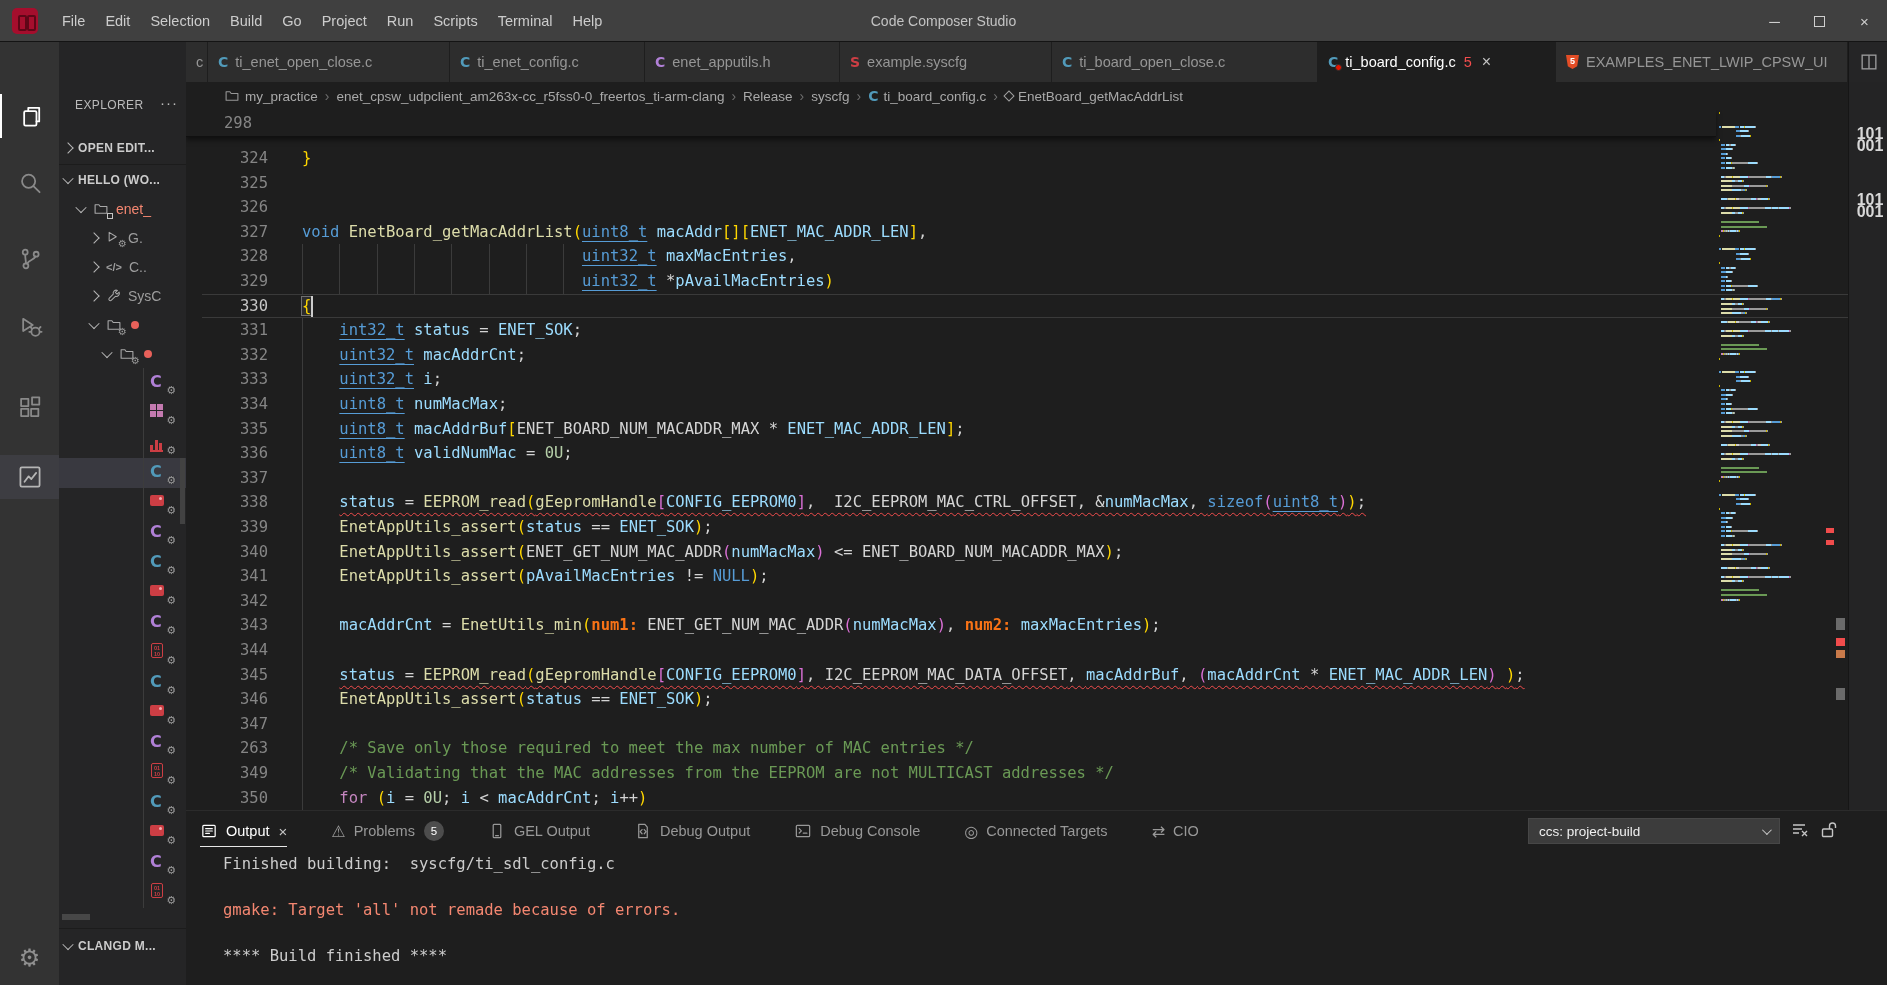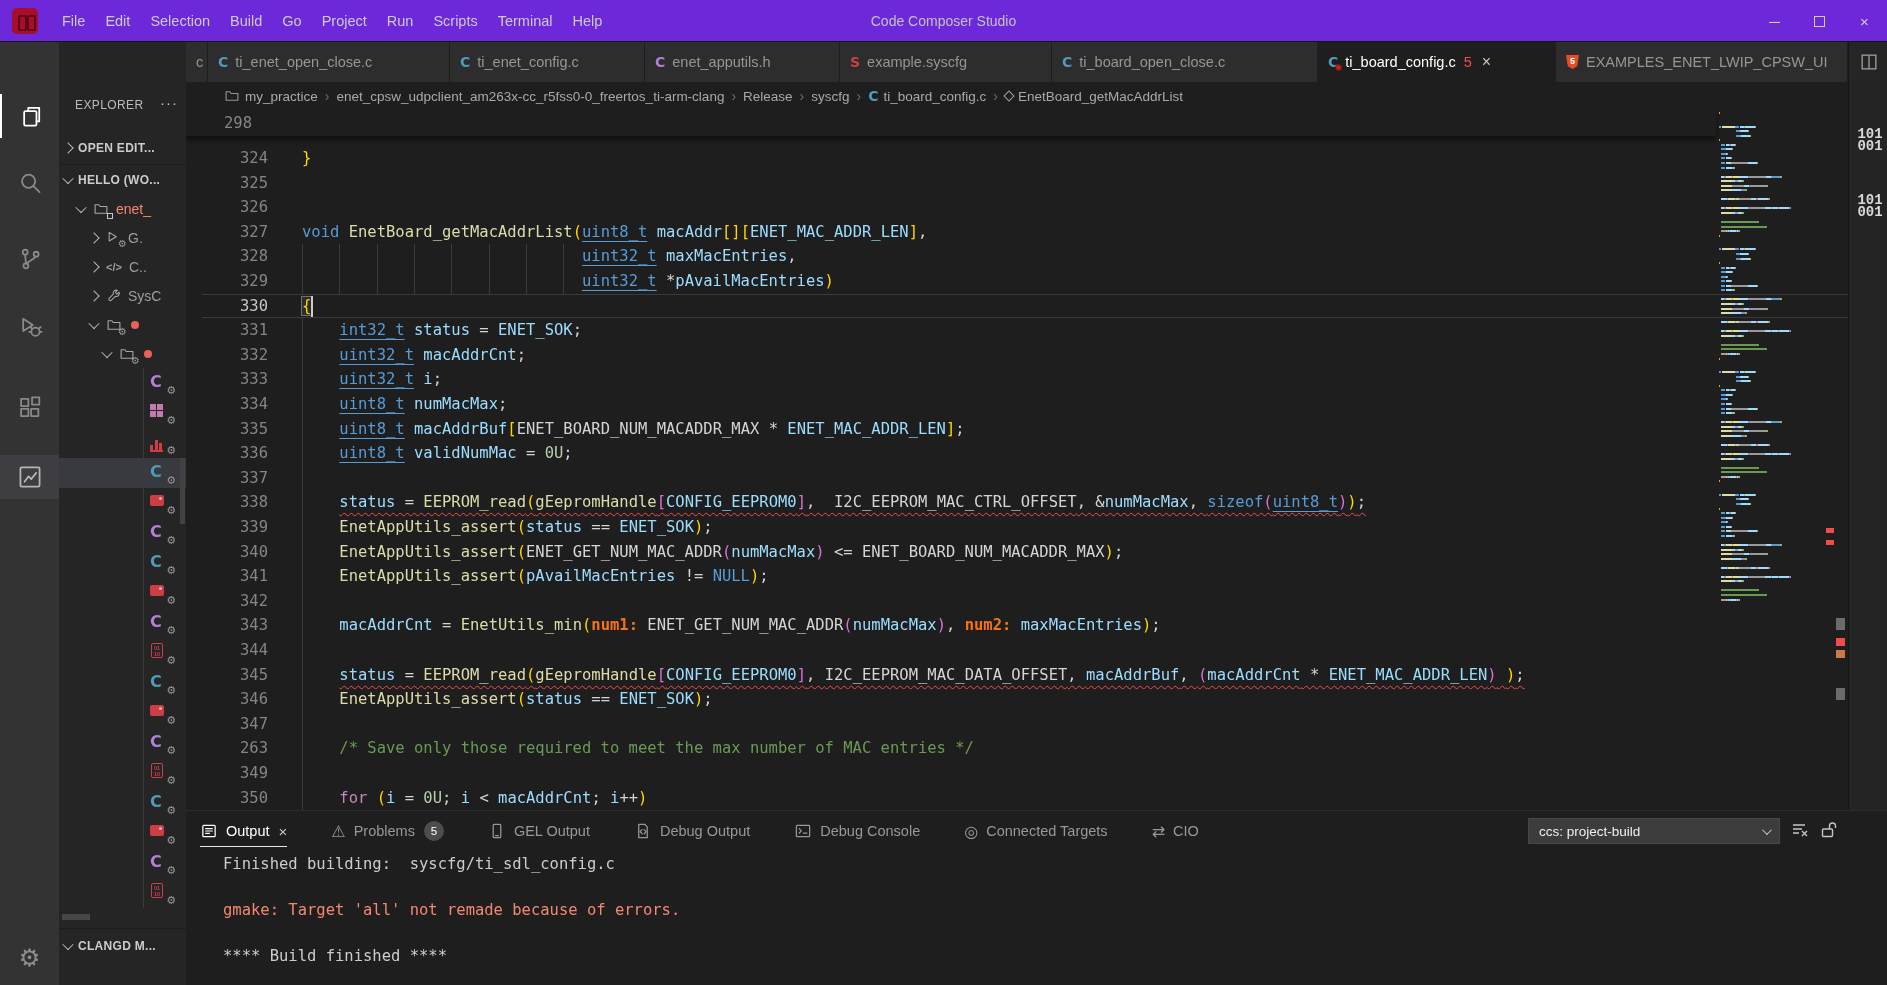--- a/index.html
+++ b/index.html
@@ -1,21 +1,21 @@
 <!DOCTYPE html>
 <html><head>
 <meta charset="utf-8">
 <style>
   * { margin:0; padding:0; box-sizing:border-box; }
   html,body { width:1887px; height:985px; overflow:hidden; background:#1e1e1e;
     font-family:"Liberation Sans", sans-serif; -webkit-user-select:none; user-select:none; }
   svg { display:block; }
 
   
-  #titlebar { position:absolute; left:0; top:0; width:1887px; height:42px; background:#6d28d9;
+  #titlebar { position:absolute; left:0; top:0; width:1887px; height:42px; background:#404040;
     border-bottom:1px solid #141414; display:flex; align-items:center; z-index:50; }
   #logo { width:26px; height:26px; margin:0 14px 0 12px; background:#a50e2d; border-radius:5px; position:relative; }
   #logo:before { content:""; position:absolute; left:6px; top:7px; width:5px; height:12px; border:2px solid #5e0617; border-radius:2px; }
   #logo:after { content:""; position:absolute; left:15px; top:7px; width:5px; height:12px; border:2px solid #5e0617; border-radius:2px; }
   .menu-item { color:#cccccc; font-size:14.5px; padding:0 10px; height:42px; line-height:42px; cursor:default; }
   #win-title { position:absolute; left:50%; transform:translateX(-50%); top:0; height:42px; line-height:42px;
     color:#c3c3c3; font-size:14px; }
   #win-controls { position:absolute; right:0; top:0; height:42px; display:flex; }
   .winbtn { width:45px; height:42px; display:flex; align-items:center; justify-content:center; color:#cfcfcf; font-size:15px; }
   .winbtn .maxbox { width:11px; height:11px; border:1.2px solid #cfcfcf; }
@@ -96,22 +96,22 @@
   
   #minimap { position:absolute; left:1530px; top:2px; width:118px; height:690px; overflow:hidden; }
   .mrow { height:2px; margin-bottom:2.55px; display:flex; padding-left:3px; }
   .mrow span { height:2px; flex:none; }
   #ruler { position:absolute; left:1648px; top:0; width:14px; height:700px; }
   .rmark { position:absolute; left:2px; width:9px; }
 
   
   #right-strip { position:absolute; left:1848px; top:42px; width:39px; height:768px; background:#242425; border-left:1px solid #161616; }
   #rs-tabarea { position:absolute; left:0; top:0; width:39px; height:40px; background:#252526; display:flex; align-items:center; justify-content:center; color:#9a9a9a; }
-  .bin-ic { position:absolute; left:6px; width:30px; text-align:center; color:#d8d8d8; font-family:Liberation Mono, monospace;
-    font-size:14px; font-weight:bold; line-height:12px; }
+  .bin-ic { position:absolute; left:6px; width:30px; text-align:center; color:#d8d8d8; font-family:Liberation Sans, sans-serif;
+    font-size:16px; font-weight:bold; line-height:12px; }
 
   
   #panel { position:absolute; left:186px; top:810px; width:1701px; height:175px; background:#1e1e1e; border-top:1px solid #2b2b2b; }
   #panel-tabs { position:absolute; left:0; top:0; width:100%; height:40px; display:flex; align-items:center; padding-left:14px; }
   .ptab { display:flex; align-items:center; height:40px; margin-right:44px; color:#989898; font-size:14.5px; position:relative; }
   .ptab svg, .ptab .pticon { margin-right:8px; }
   .ptab.active { color:#ffffff; }
   .ptab.active:after { content:""; position:absolute; left:0; right:0; bottom:4px; height:1px; background:#e7e7e7; }
   .ptab .pclose { margin-left:9px; font-size:15px; color:#c5c5c5; }
   .ptab .pbadge { margin-left:9px; min-width:20px; height:20px; border-radius:10px; background:#4d4d4d; color:#ffffff;
@@ -511,21 +511,21 @@
       <div class="row code" style="top: 405px;"><div class="iguide" style="left: 100px;"></div><span class="lnum">339</span><span class="ltext"><span class="tk-pl">    </span><span class="tk-fn">EnetAppUtils_assert</span><span class="tk-b1">(</span><span class="tk-v">status</span><span class="tk-pl"> == </span><span class="tk-v">ENET_SOK</span><span class="tk-b1">)</span><span class="tk-pl">;</span></span></div>
       <div class="row code" style="top: 429.6px;"><div class="iguide" style="left: 100px;"></div><span class="lnum">340</span><span class="ltext"><span class="tk-pl">    </span><span class="tk-fn">EnetAppUtils_assert</span><span class="tk-b1">(</span><span class="tk-m">ENET_GET_NUM_MAC_ADDR</span><span class="tk-b2">(</span><span class="tk-v">numMacMax</span><span class="tk-b2">)</span><span class="tk-pl"> &lt;= </span><span class="tk-m">ENET_BOARD_NUM_MACADDR_MAX</span><span class="tk-b1">)</span><span class="tk-pl">;</span></span></div>
       <div class="row code" style="top: 454.2px;"><div class="iguide" style="left: 100px;"></div><span class="lnum">341</span><span class="ltext"><span class="tk-pl">    </span><span class="tk-fn">EnetAppUtils_assert</span><span class="tk-b1">(</span><span class="tk-v">pAvailMacEntries</span><span class="tk-pl"> != </span><span class="tk-k">NULL</span><span class="tk-b1">)</span><span class="tk-pl">;</span></span></div>
       <div class="row code" style="top: 478.8px;"><div class="iguide" style="left: 100px;"></div><span class="lnum">342</span><span class="ltext"></span></div>
       <div class="row code" style="top: 503.4px;"><div class="iguide" style="left: 100px;"></div><span class="lnum">343</span><span class="ltext"><span class="tk-pl">    </span><span class="tk-v">macAddrCnt</span><span class="tk-pl"> = </span><span class="tk-fn">EnetUtils_min</span><span class="tk-b1">(</span><span class="tk-hint">num1:</span><span class="tk-pl"> </span><span class="tk-m">ENET_GET_NUM_MAC_ADDR</span><span class="tk-b2">(</span><span class="tk-v">numMacMax</span><span class="tk-b2">)</span><span class="tk-pl">, </span><span class="tk-hint">num2:</span><span class="tk-pl"> </span><span class="tk-v">maxMacEntries</span><span class="tk-b1">)</span><span class="tk-pl">;</span></span></div>
       <div class="row code" style="top: 528px;"><div class="iguide" style="left: 100px;"></div><span class="lnum">344</span><span class="ltext"></span></div>
       <div class="row code" style="top: 552.6px;"><div class="iguide" style="left: 100px;"></div><span class="lnum">345</span><span class="ltext"><span class="tk-pl">    </span><span class="sq"><span class="tk-v">status</span><span class="tk-pl"> = </span><span class="tk-fn">EEPROM_read</span><span class="tk-b1">(</span><span class="tk-fn">gEepromHandle</span><span class="tk-b2">[</span><span class="tk-v">CONFIG_EEPROM0</span><span class="tk-b2">]</span><span class="tk-pl">, </span><span class="tk-m">I2C_EEPROM_MAC_DATA_OFFSET</span><span class="tk-pl">, </span><span class="tk-v">macAddrBuf</span><span class="tk-pl">, </span><span class="tk-b2">(</span><span class="tk-v">macAddrCnt</span><span class="tk-pl"> * </span><span class="tk-v">ENET_MAC_ADDR_LEN</span><span class="tk-b2">)</span><span class="tk-pl"> </span><span class="tk-b1">)</span><span class="tk-pl">;</span></span></span></div>
       <div class="row code" style="top: 577.2px;"><div class="iguide" style="left: 100px;"></div><span class="lnum">346</span><span class="ltext"><span class="tk-pl">    </span><span class="tk-fn">EnetAppUtils_assert</span><span class="tk-b1">(</span><span class="tk-v">status</span><span class="tk-pl"> == </span><span class="tk-v">ENET_SOK</span><span class="tk-b1">)</span><span class="tk-pl">;</span></span></div>
       <div class="row code" style="top: 601.8px;"><div class="iguide" style="left: 100px;"></div><span class="lnum">347</span><span class="ltext"></span></div>
       <div class="row code" style="top: 626.4px;"><div class="iguide" style="left: 100px;"></div><span class="lnum">263</span><span class="ltext"><span class="tk-pl">    </span><span class="tk-c">/* Save only those required to meet the max number of MAC entries */</span></span></div>
-      <div class="row code" style="top: 651px;"><div class="iguide" style="left: 100px;"></div><span class="lnum">349</span></div>
+      <div class="row code" style="top: 651px;"><div class="iguide" style="left: 100px;"></div><span class="lnum">349</span><span class="ltext"><span class="tk-pl">    </span><span class="tk-c">/* Validating that the MAC addresses from the EEPROM are not MULTICAST addresses */</span></span></div>
       <div class="row code" style="top: 675.6px;"><div class="iguide" style="left: 100px;"></div><span class="lnum">350</span><span class="ltext"><span class="tk-pl">    </span><span class="tk-kw2">for</span><span class="tk-pl"> </span><span class="tk-b1">(</span><span class="tk-v">i</span><span class="tk-pl"> = </span><span class="tk-n">0U</span><span class="tk-pl">; </span><span class="tk-v">i</span><span class="tk-pl"> &lt; </span><span class="tk-v">macAddrCnt</span><span class="tk-pl">; </span><span class="tk-v">i</span><span class="tk-pl">++</span><span class="tk-b1">)</span></span></div>
     </div>
   <div id="minimap">
       <div class="mrow">
         <span style="width: 0.55px; background: rgb(200, 180, 0);"></span>
       </div>
       <div class="mrow"></div>
       <div class="mrow"></div>
       <div class="mrow">
         <span style="width: 2.2px; background: rgb(86, 156, 214);"></span>

